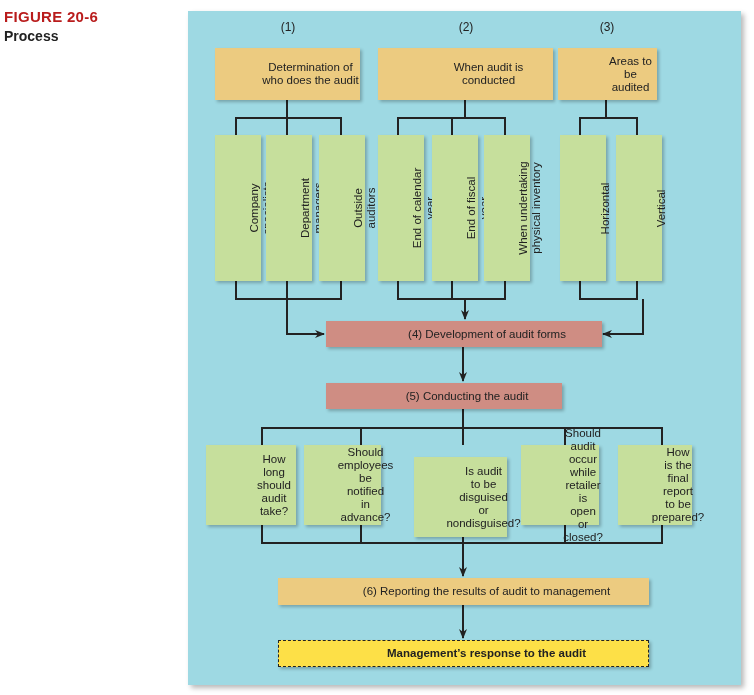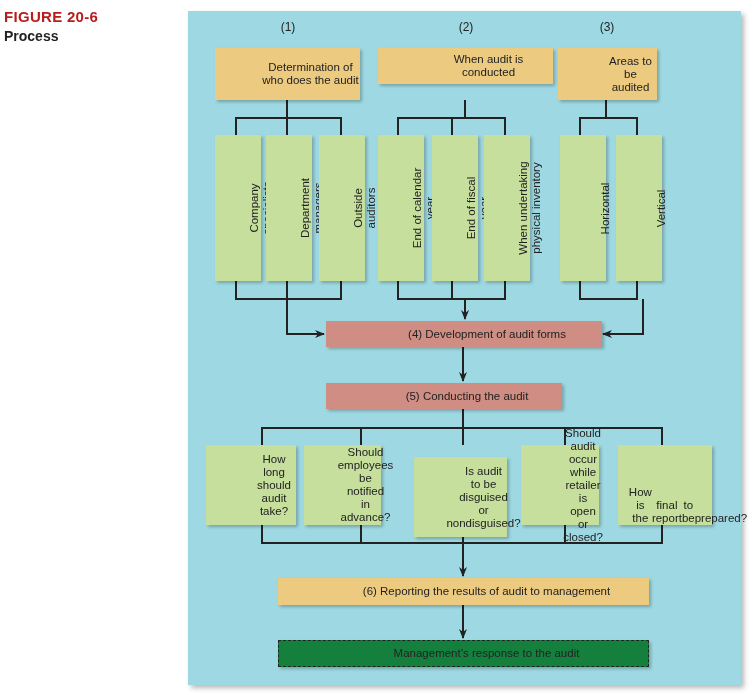--- a/index.html
+++ b/index.html
@@ -10,21 +10,21 @@
   .fig-title { color:#222; font-weight:bold; font-size:14px; line-height:18px; margin-top:1px; }
   .panel { position:absolute; left:188px; top:11px; width:553px; height:674px;
            background:#9ed9e3; box-shadow:3px 3px 5px rgba(0,0,0,0.28); }
   .lines { position:absolute; left:0; top:0; width:754px; height:695px; pointer-events:none; }
   .box { position:absolute; box-sizing:border-box; display:flex; align-items:center; justify-content:center;
          text-align:center; font-size:11.5px; line-height:13px; color:#222;
          box-shadow:2px 2px 3px rgba(0,0,0,0.25);padding-left:46px; }
   .orange { background:#eccb80; }
   .green { background:#c6df9c; }
   .pink { background:#cf8d83; }
-  .cream { background:#15803d; border:1.5px dashed #222; }
+  .cream { background:#fde047; border:1.5px dashed #222;font-weight:bold; }
   .vert span { transform:rotate(-90deg); white-space:nowrap; display:block; }
   .num { position:absolute; font-size:12px; color:#222; transform:translateX(-50%); }
 </style>
 </head>
 <body>
 
 <div class="caption">
   <div class="fig-num">FIGURE 20-6</div>
   <div class="fig-title">Process</div>
 </div>
@@ -61,21 +61,21 @@
 </svg>
 
 <div class="num" style="left:288px;top:20px;">(1)</div>
 <div class="num" style="left:466px;top:20px;">(2)</div>
 <div class="num" style="left:607px;top:20px;">(3)</div>
 
 <div class="box orange" style="left:215px;top:48px;width:145px;height:52px;flex-direction:column;">
   <div>Determination of</div>
   <div>who does the audit</div>
 </div>
-<div class="box orange" style="left:378px;top:48px;width:175px;height:36px;flex-direction:column;">
+<div class="box orange" style="left:378px;top:48px;width:175px;height:52px;flex-direction:column;">
   <div>When audit is</div>
   <div>conducted</div>
 </div>
 <div class="box orange" style="left:558px;top:48px;width:99px;height:52px;flex-direction:column;">
   <div>Areas to be</div>
   <div>audited</div>
 </div>
 
 <div class="box green vert" style="left:215px;top:135px;width:41px;height:146px;">
   <span>
@@ -143,21 +143,21 @@
   <div>disguised or</div>
   <div>nondisguised?</div>
 </div>
 <div class="box green" style="left:521px;top:445px;width:78px;height:80px;flex-direction:column;">
   <div>Should audit</div>
   <div>occur while</div>
   <div>retailer is</div>
   <div>open or</div>
   <div>closed?</div>
 </div>
-<div class="box green" style="left:618px;top:445px;width:94px;height:80px;flex-direction:row;align-items:flex-end;">
+<div class="box green" style="left:618px;top:445px;width:74px;height:80px;flex-direction:column;">
   <div>How is the</div>
   <div>final report</div>
   <div>to be</div>
   <div>prepared?</div>
 </div>
 
 <div class="box orange" style="left:278px;top:578px;width:371px;height:27px;">(6) Reporting the results of audit to management</div>
 <div class="box cream" style="left:278px;top:640px;width:371px;height:27px;">Management’s response to the audit</div>
 
 </body></html>

